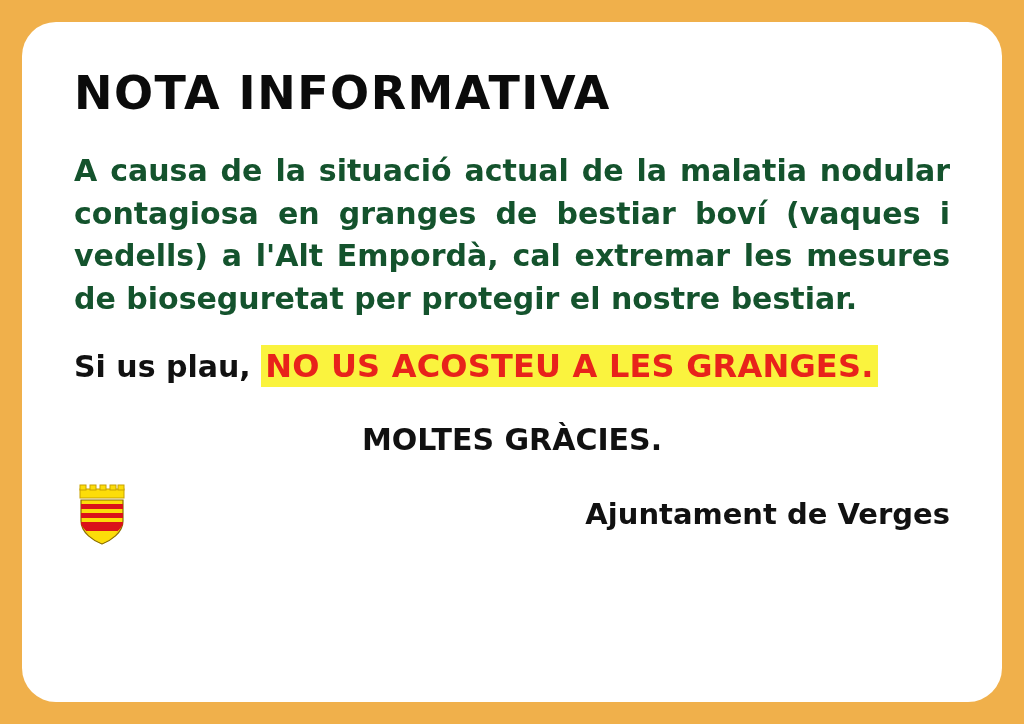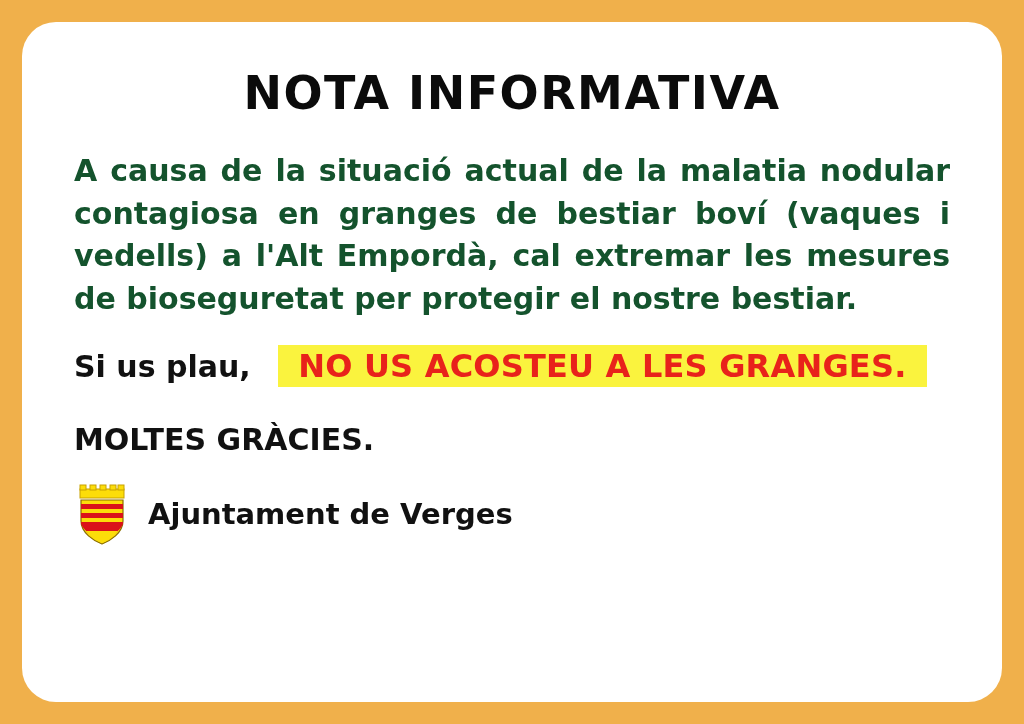--- a/index.html
+++ b/index.html
@@ -18,21 +18,20 @@
     left: 22px;
     top: 22px;
     width: 980px;
     height: 680px;
     background: #FFFFFF;
     border-radius: 34px;
     box-sizing: border-box;
     padding: 30px 52px 0 52px;
   }
   .title {
-    text-align: center;
     font-size: 46px;
     font-weight: bold;
     letter-spacing: 1.5px;
     color: #0B0B0B;
     margin: 14px 0 30px 0;
     font-family: "DejaVu Sans", sans-serif;
   }
   .para {
     font-size: 30px;
     font-weight: bold;
@@ -51,35 +50,35 @@
     color: #111111;
     margin: 0 0 30px 0;
     font-family: "DejaVu Sans", sans-serif;
     line-height: 1.3;
   }
   .highlight {
     background: #FAF33E;
     color: #E8221B;
     font-weight: bold;
     font-size: 32px;
-    padding: 2px 20px;
+    padding: 2px 4px;
     letter-spacing: 0.2px;
-    margin-left: 17px;
   }
   .thanks {
+    text-align: center;
     font-size: 30px;
     font-weight: bold;
     color: #111111;
     margin: 34px 0 0 0;
     font-family: "DejaVu Sans", sans-serif;
   }
   .footer {
     display: flex;
     align-items: center;
-    justify-content: flex-start;
+    justify-content: space-between;
     gap: 18px;
     margin-top: 26px;
   }
   .crest {
     width: 56px;
     height: 62px;
     position: relative;
   }
   .footer-text {
     font-size: 29px;

